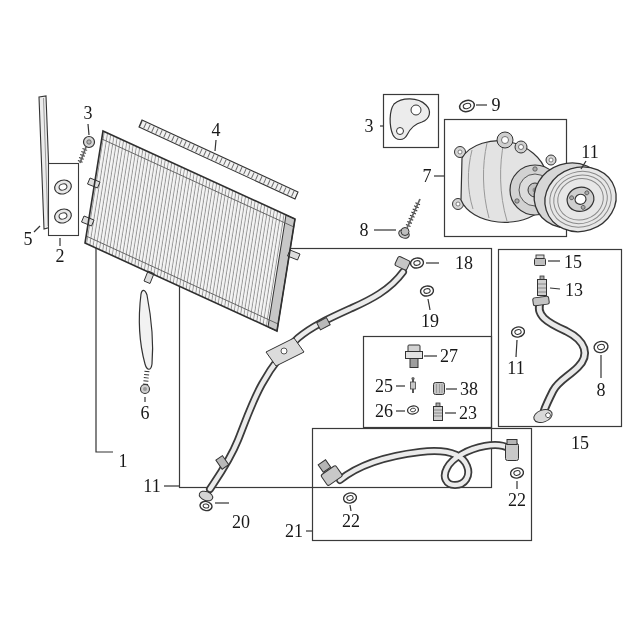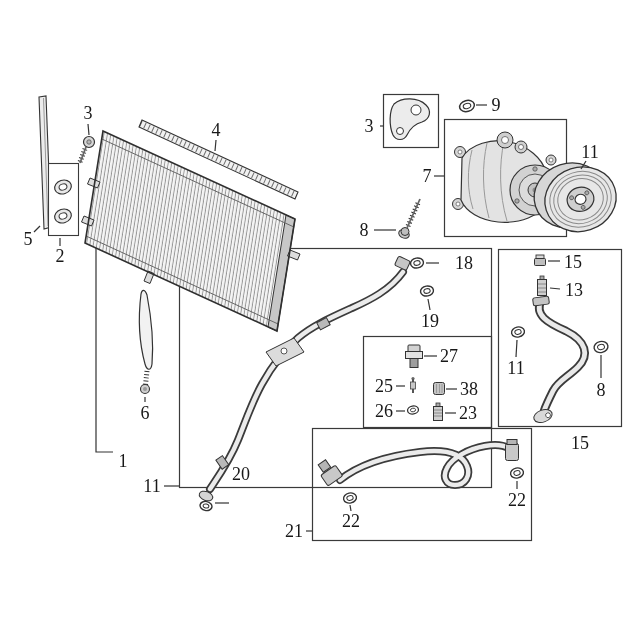--- a/index.html
+++ b/index.html
@@ -277,21 +277,21 @@
 <div class="callout" style="left:369px;top:126px">3</div>
 <div class="callout" style="left:590px;top:152px">11</div>
 <div class="callout" style="left:580px;top:443px">15</div>
 <div class="callout" style="left:574px;top:290px">13</div>
 <div class="callout" style="left:573px;top:262px">15</div>
 <div class="callout" style="left:516px;top:368px">11</div>
 <div class="callout" style="left:601px;top:390px">8</div>
 <div class="callout" style="left:152px;top:486px">11</div>
 <div class="callout" style="left:464px;top:263px">18</div>
 <div class="callout" style="left:430px;top:321px">19</div>
-<div class="callout" style="left:241px;top:474px">20</div>
+<div class="callout" style="left:241px;top:522px">20</div>
 <div class="callout" style="left:294px;top:531px">21</div>
 <div class="callout" style="left:351px;top:521px">22</div>
 <div class="callout" style="left:517px;top:500px">22</div>
 <div class="callout" style="left:468px;top:413px">23</div>
 <div class="callout" style="left:469px;top:389px">38</div>
 <div class="callout" style="left:384px;top:386px">25</div>
 <div class="callout" style="left:384px;top:411px">26</div>
 <div class="callout" style="left:449px;top:356px">27</div>
 
 </div>

